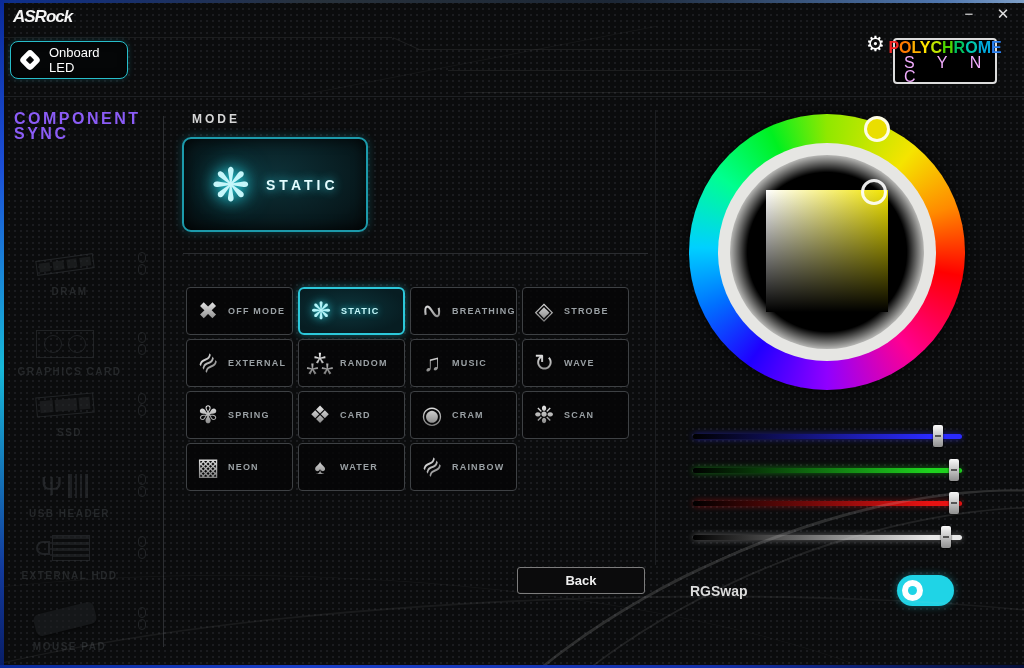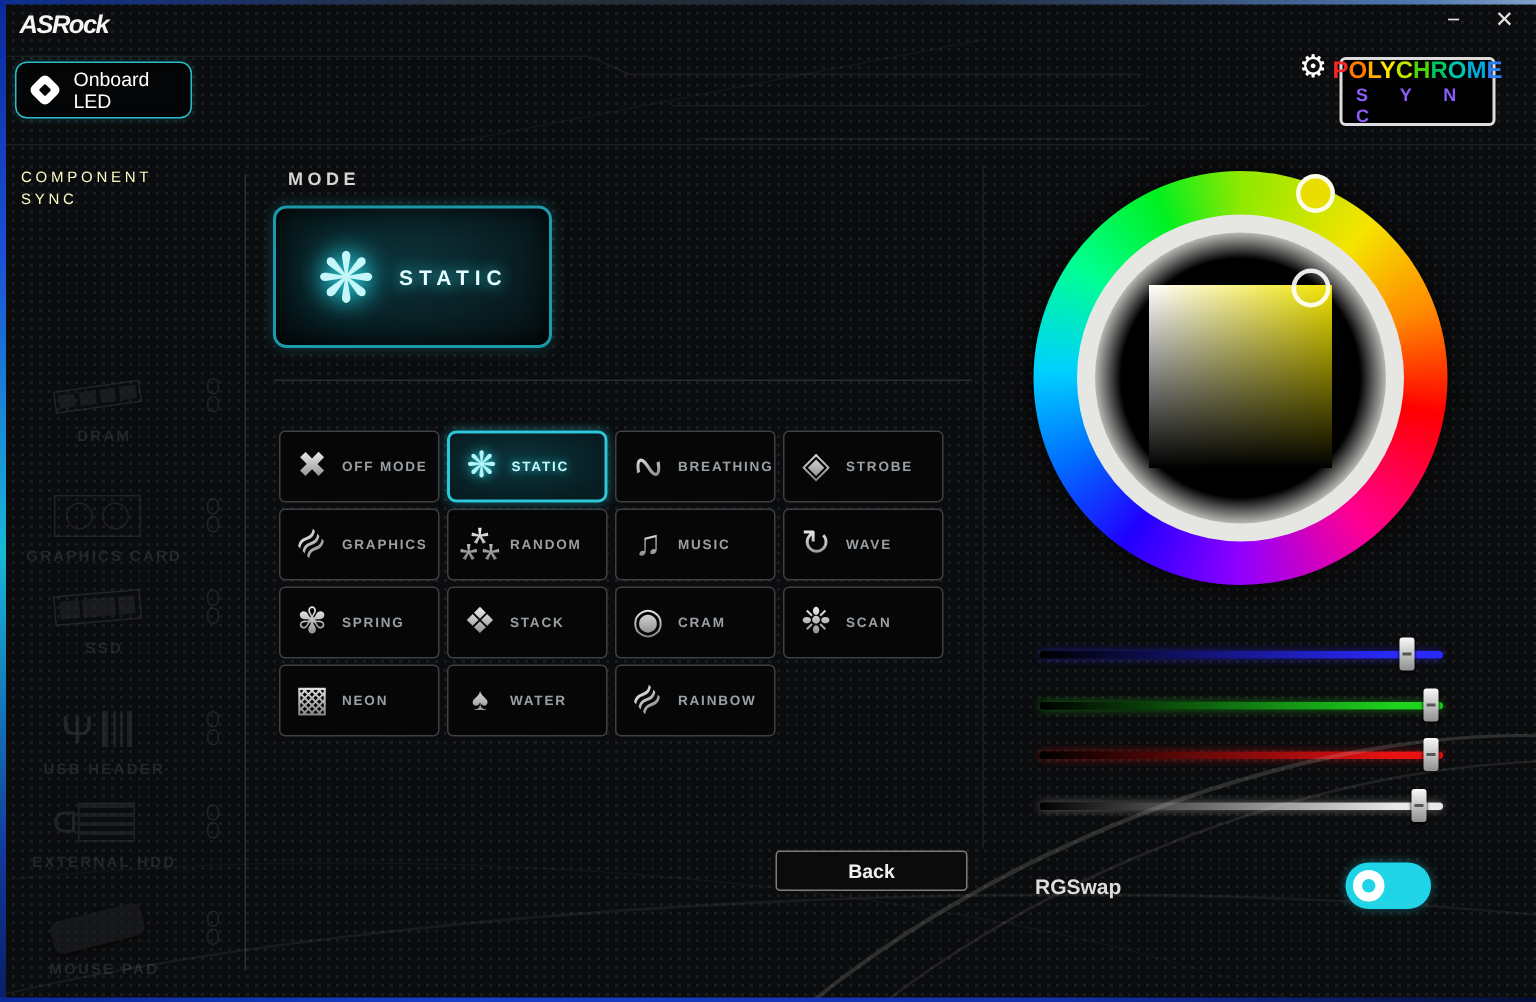--- a/index.html
+++ b/index.html
@@ -50,27 +50,27 @@
   .onboard-icon .d2 { position:absolute; left:7px; top:7px; width:6px; height:6px;
     background:#050607; border-radius:1px; transform:rotate(45deg); }
   .onboard-text { font-size:13px; line-height:15px; color:#fff; }
 
   .gear { position:absolute; left:866px; top:32px; font-size:21px; color:#fff; cursor:pointer; }
 
   .logo-box { position:absolute; left:893px; top:38px; width:104px; height:46px;
     border:2px solid #dcdcdc; border-radius:4px; background:#000;
     display:flex; flex-direction:column; align-items:center; justify-content:center; }
   .logo-word { font-size:16px; font-weight:bold; letter-spacing:0; line-height:17px; }
-  .logo-sync { font-size:12px; font-weight:bold; letter-spacing:9px; color:#8b5cf6;
+  .logo-sync { font-size:16px; font-weight:normal; letter-spacing:9px; color:#f0abfc;
     margin-left:9px; line-height:14px; }
 
   
   .sidebar { position:absolute; left:0; top:96px; width:170px; bottom:3px; }
-  .side-title { position:absolute; left:14px; top:15px; font-size:10px; font-weight:normal;
-    letter-spacing:2.5px; line-height:15px; color:#fef9c3; }
+  .side-title { position:absolute; left:14px; top:15px; font-size:16px; font-weight:bold;
+    letter-spacing:2.5px; line-height:15px; color:#8b5cf6; }
   .side-rail { position:absolute; left:163px; top:20px; bottom:18px; width:1px; background:#2c2e31; }
   .side-item { position:absolute; left:0; width:163px; height:56px; opacity:.6; cursor:pointer; }
   .side-item .ic-wrap { position:absolute; left:0; right:34px; top:0; height:40px;
     display:flex; align-items:center; justify-content:center; }
   .side-label { position:absolute; left:0; right:24px; top:42px; text-align:center;
     font-size:10px; font-weight:bold; letter-spacing:1.5px; color:#36393c; }
   .chain { position:absolute; right:16px; top:8px; width:10px; height:24px; }
   .chain i { position:absolute; left:1px; width:8px; height:11px; border:1.5px solid #323539;
     border-radius:4px; display:block; }
   .chain i:nth-child(1){ top:0; } .chain i:nth-child(2){ top:12px; }
@@ -327,41 +327,41 @@
     <div class="tile" data-name="mode-tile-breathing">
       <span class="tile-icon" data-name="breathing-icon">∿</span>
       <span class="tile-label" data-name="mode-tile-label">BREATHING</span>
     </div>
     <div class="tile" data-name="mode-tile-strobe">
       <span class="tile-icon" data-name="strobe-icon">◈</span>
       <span class="tile-label" data-name="mode-tile-label">STROBE</span>
     </div>
     <div class="tile" data-name="mode-tile-cycling">
       <span class="tile-icon" data-name="cycling-icon">≋</span>
-      <span class="tile-label" data-name="mode-tile-label">GRAPHICS</span>
+      <span class="tile-label" data-name="mode-tile-label">EXTERNAL</span>
     </div>
     <div class="tile" data-name="mode-tile-random">
       <span class="tile-icon" data-name="random-icon">⁂</span>
       <span class="tile-label" data-name="mode-tile-label">RANDOM</span>
     </div>
     <div class="tile" data-name="mode-tile-music">
       <span class="tile-icon" data-name="music-icon">♫</span>
       <span class="tile-label" data-name="mode-tile-label">MUSIC</span>
     </div>
     <div class="tile" data-name="mode-tile-wave">
       <span class="tile-icon" data-name="wave-icon">↻</span>
       <span class="tile-label" data-name="mode-tile-label">WAVE</span>
     </div>
     <div class="tile" data-name="mode-tile-spring">
       <span class="tile-icon" data-name="spring-icon">✾</span>
       <span class="tile-label" data-name="mode-tile-label">SPRING</span>
     </div>
     <div class="tile" data-name="mode-tile-stack">
       <span class="tile-icon" data-name="stack-icon">❖</span>
-      <span class="tile-label" data-name="mode-tile-label">STACK</span>
+      <span class="tile-label" data-name="mode-tile-label">CARD</span>
     </div>
     <div class="tile" data-name="mode-tile-cram">
       <span class="tile-icon" data-name="cram-icon">◉</span>
       <span class="tile-label" data-name="mode-tile-label">CRAM</span>
     </div>
     <div class="tile" data-name="mode-tile-scan">
       <span class="tile-icon" data-name="scan-icon">❉</span>
       <span class="tile-label" data-name="mode-tile-label">SCAN</span>
     </div>
     <div class="tile" data-name="mode-tile-neon">

